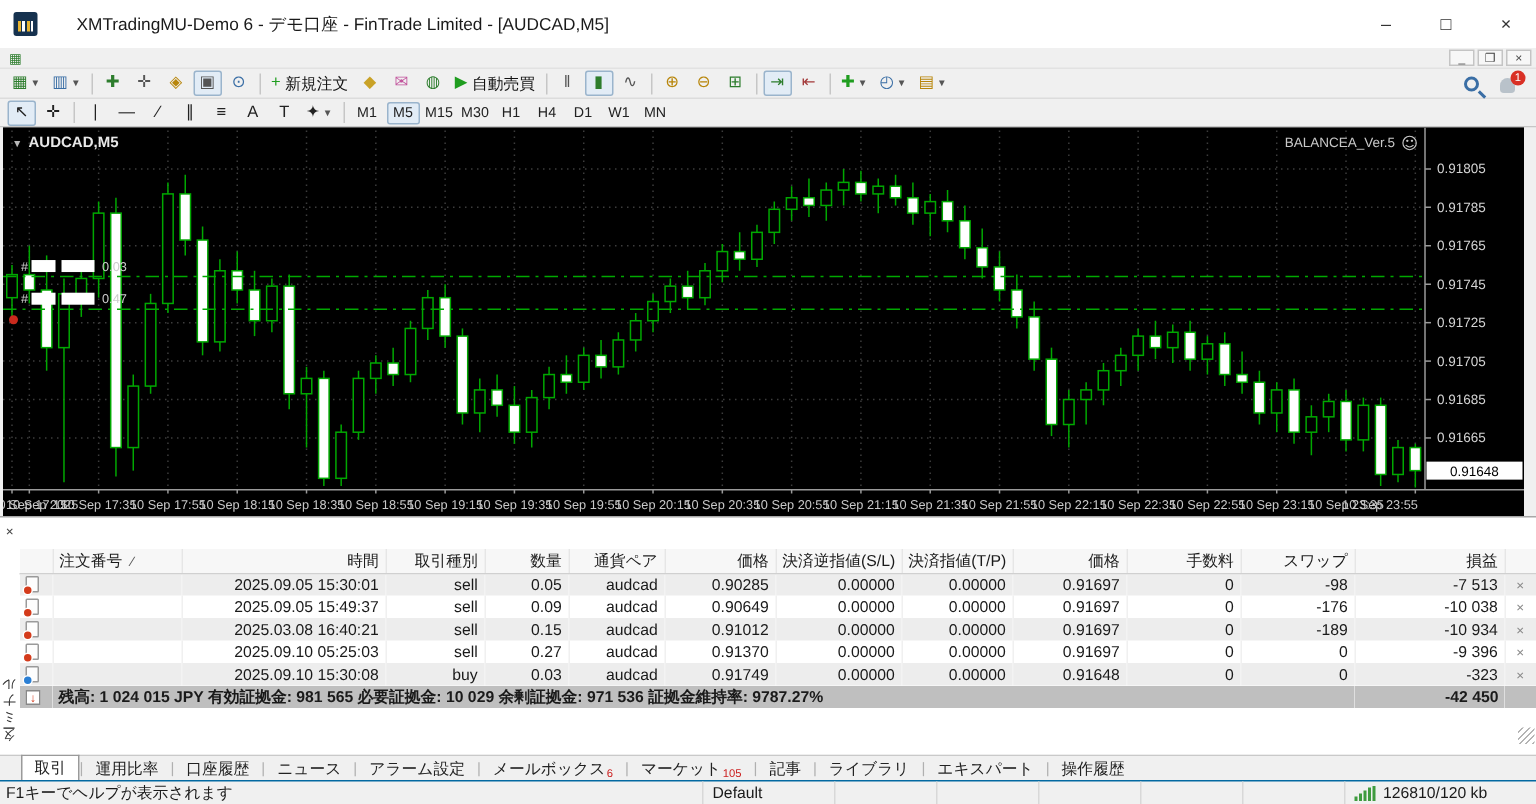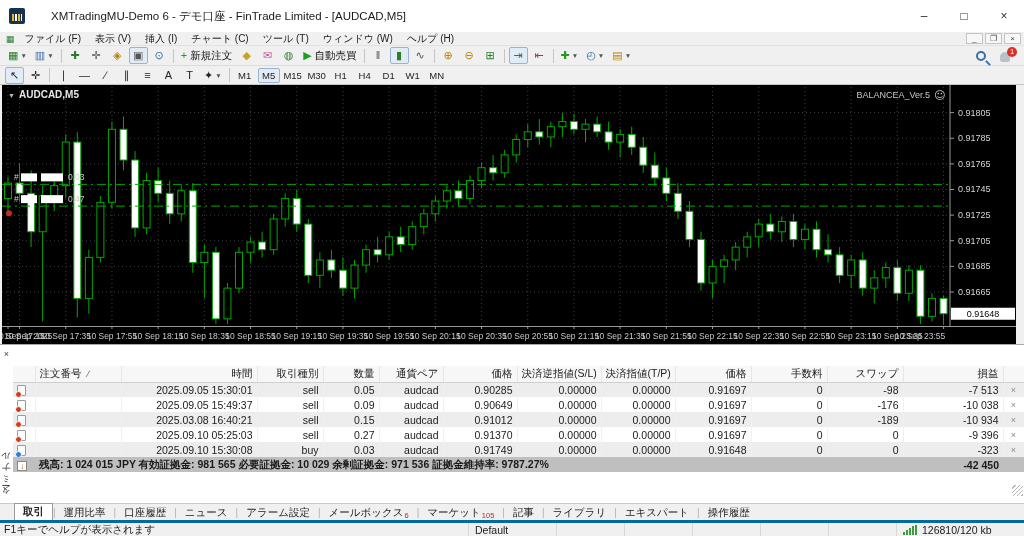--- a/index.html
+++ b/index.html
@@ -61,26 +61,26 @@
   .doc-dot.sell { background:#d43b1b; }
   .doc-dot.buy  { background:#2b7fd4; }
   .row-x { color:#8a8a8a; font-size:9px; text-align:center !important; }
   tr.summary td { background:#bfbfbf; font-weight:bold; border-right:none; }
   .sum-ic { display:inline-block; width:10px; height:10px; background:#fff; border:1px solid #888; color:#d43b1b; font-size:8px; line-height:10px; text-align:center; vertical-align:middle; }
   .sort-ind { font-size:9px; color:#555; margin-left:6px; }
 
   
   .tabs { height:17px; background:#f0f0f0; border-top:1px solid #c9c9c9; display:flex; align-items:flex-end; padding-left:14px; flex:none; }
   .tab { padding:0 8px; height:15px; display:flex; align-items:center; font-size:10.5px; color:#222; white-space:nowrap; }
-  .tab.active { background:#fff; border:1px solid #9a9a9a; border-bottom:none; font-weight:bold; height:17px;text-align:center; }
+  .tab.active { background:#fff; border:1px solid #9a9a9a; border-bottom:none; font-weight:normal; height:17px;text-align:center; }
   .tab-sep { color:#b0b0b0; font-size:10px; align-self:center; }
   .tab-badge { color:#cc2222; font-size:7.5px; margin-left:1px; margin-top:5px; }
 
   
-  .statusbar { height:16px; background:#f0f0f0; border-top:3px solid #0369a1; display:flex; align-items:center; font-size:10.5px; color:#1a1a1a; flex:none; }
+  .statusbar { height:16px; background:#f0f0f0; border-top:1px solid #0369a1; display:flex; align-items:center; font-size:10.5px; color:#1a1a1a; flex:none; }
   .sb-help { flex:1; padding-left:4px; }
   .sb-seg { height:100%; border-left:1px solid #d8d8d8; display:flex; align-items:center; padding:0 6px; }
   .sb-default { width:88px; flex:none; }
   .sb-empty { width:68px; flex:none; }
   .sb-conn { width:128px; flex:none; justify-content:flex-start; gap:4px; }
   .conn-bars { display:flex; align-items:flex-end; height:10px; }
   .conn-bars i { display:block; width:2px; margin-right:1px; background:#3f9b3f; }
   .grip { position:absolute; right:1px; bottom:7px; width:11px; height:11px;
      background:repeating-linear-gradient(135deg,transparent 0 2px,#b4b4b4 2px 3px); }
   .frame-bottom { height:6px; background:#f0f0f0; border-top:1px solid #d4d4d4; flex:none; }
@@ -95,29 +95,20 @@
     <div class="title-text">XMTradingMU-Demo 6 - デモ口座 - FinTrade Limited - [AUDCAD,M5]</div>
     <div class="win-controls">
       <div class="win-btn">–</div>
       <div class="win-btn">□</div>
       <div class="win-btn">×</div>
     </div>
   </div>
 
   <div class="menubar">
     <span class="mdi-icon">▦</span>
-    <span id="menu-items" style="display: flex;">
-        <span class="menu-item">ファイル (F)</span>
-        <span class="menu-item">表示 (V)</span>
-        <span class="menu-item">挿入 (I)</span>
-        <span class="menu-item">チャート (C)</span>
-        <span class="menu-item">ツール (T)</span>
-        <span class="menu-item">ウィンドウ (W)</span>
-        <span class="menu-item">ヘルプ (H)</span>
-      </span>
     <div class="mdi-controls">
       <div class="mdi-btn">_</div>
       <div class="mdi-btn">❐</div>
       <div class="mdi-btn">×</div>
     </div>
   </div>
 
   <div class="toolbar" id="toolbar-main">
     <span id="main-buttons" style="display:flex;align-items:center;">
         <span class="tb-btn">

